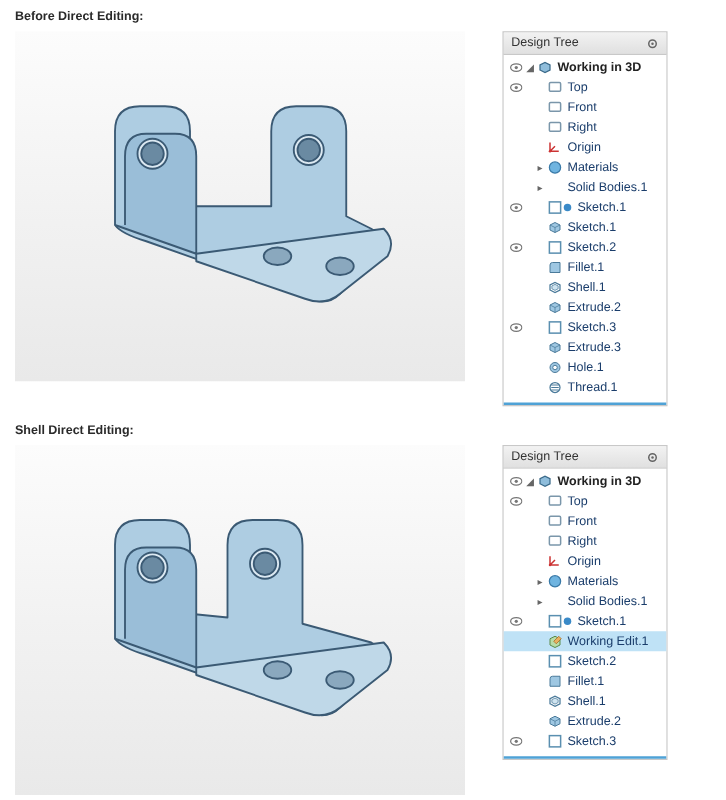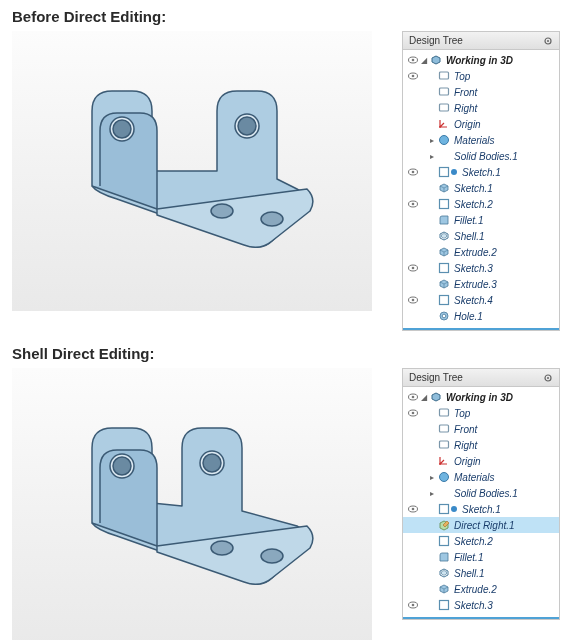--- a/index.html
+++ b/index.html
@@ -1,34 +1,34 @@
 <!DOCTYPE html>
 <html><head>
 <meta charset="utf-8">
 <style>
 *{box-sizing:border-box;margin:0;padding:0;}
 body{font-family:Arial,sans-serif;background:#fff;width:581px;padding:6px 12px;font-size:11px;}
-.heading{font-weight:bold;color:#2a2a2a;font-size:15px;margin:2px 0 6px 0;}
+.heading{font-weight:bold;color:#2a2a2a;font-size:10px;margin:2px 0 6px 0;}
 .row{display:flex;align-items:flex-start;gap:30px;margin-bottom:14px;}
 .viewport{width:360px;height:280px;background:linear-gradient(#fcfcfc 0%,#f1f1f1 55%,#e9e9e9 100%);display:flex;align-items:center;justify-content:center;position:relative;}
 .part-placeholder{width:260px;height:200px;position:relative;}
 .part-placeholder svg{width:100%;height:100%;}
-.tree-panel{width:158px;background:#f7f7f7;border:1px solid #c8c8c8;font-size:10px;color:#333;}
+.tree-panel{width:132px;background:#f7f7f7;border:1px solid #c8c8c8;font-size:10px;color:#333;}
 .tree-title{background:linear-gradient(#f2f2f2,#e0e0e0);border-bottom:1px solid #c8c8c8;padding:3px 6px;display:flex;align-items:center;justify-content:space-between;font-size:10px;}
 .gear{width:10px;height:10px;display:inline-block;}
 .gear svg{width:100%;height:100%;}
 .tree-body{background:#fff;padding:2px 0 4px 0;border-bottom:2px solid #4fa2d6;}
 .node{display:flex;align-items:center;padding:1px 4px 1px 4px;height:16px;white-space:nowrap;}
 .node.highlight{background:#bfe2f6;}
 .eye-col{width:12px;display:inline-flex;justify-content:center;}
 .gap-col{width:8px;}
 .arrow-col{width:10px;display:inline-flex;justify-content:center;font-size:8px;color:#666;}
 .icon-col{width:14px;display:inline-flex;justify-content:center;}
 .icon-col svg{width:12px;height:12px;}
-.label{padding-left:3px;color:#1a3d6b;font-style:italic;}
+.label{padding-left:3px;color:#1a3d6b;}
 .label.bold{font-weight:bold;color:#222;}
 .eye-col svg{width:10px;height:8px;}
 </style>
 </head>
 <body>
 
 <svg width="0" height="0" style="position:absolute">
 <defs>
 <g id="ic-eye">
         <ellipse cx="5" cy="4" rx="4.5" ry="3" fill="none" stroke="#777" stroke-width="1"></ellipse>
@@ -283,44 +283,40 @@
           <span class="gap-col"></span>
           <span class="arrow-col"></span>
           <span class="icon-col">
             <svg viewBox="0 0 12 12">
               <use href="#ic-extrude"></use>
             </svg>
           </span>
           <span class="label">Extrude.3</span>
         </div>
         <div class="node">
-          <span class="eye-col">
-            <svg viewBox="0 0 10 8">
-              <use href="#ic-eye"></use>
-            </svg>
-          </span>
-          <span class="gap-col"></span>
-          <span class="arrow-col"></span>
-          <span class="icon-col">
-            <svg viewBox="0 0 12 12">
-              <use href="#ic-sketch"></use>
-            </svg>
-          </span>
-          <span class="label">Sketch.4</span>
-        </div>
-        <div class="node">
           <span class="eye-col"></span>
           <span class="gap-col"></span>
           <span class="arrow-col"></span>
           <span class="icon-col">
             <svg viewBox="0 0 12 12">
               <use href="#ic-hole"></use>
             </svg>
           </span>
           <span class="label">Hole.1</span>
+        </div>
+        <div class="node">
+          <span class="eye-col"></span>
+          <span class="gap-col"></span>
+          <span class="arrow-col"></span>
+          <span class="icon-col">
+            <svg viewBox="0 0 12 12">
+              <use href="#ic-thread"></use>
+            </svg>
+          </span>
+          <span class="label">Thread.1</span>
         </div>
       </div>
   </div>
 </div>
 
 <div class="heading">Shell Direct Editing:</div>
 
 <div class="row">
   <div class="viewport">
     <div class="part-placeholder">
@@ -445,21 +441,21 @@
         </div>
         <div class="node highlight">
           <span class="eye-col"></span>
           <span class="gap-col"></span>
           <span class="arrow-col"></span>
           <span class="icon-col">
             <svg viewBox="0 0 12 12">
               <use href="#ic-directedit"></use>
             </svg>
           </span>
-          <span class="label">Direct Right.1</span>
+          <span class="label">Working Edit.1</span>
         </div>
         <div class="node">
           <span class="eye-col"></span>
           <span class="gap-col"></span>
           <span class="arrow-col"></span>
           <span class="icon-col">
             <svg viewBox="0 0 12 12">
               <use href="#ic-sketch"></use>
             </svg>
           </span>

